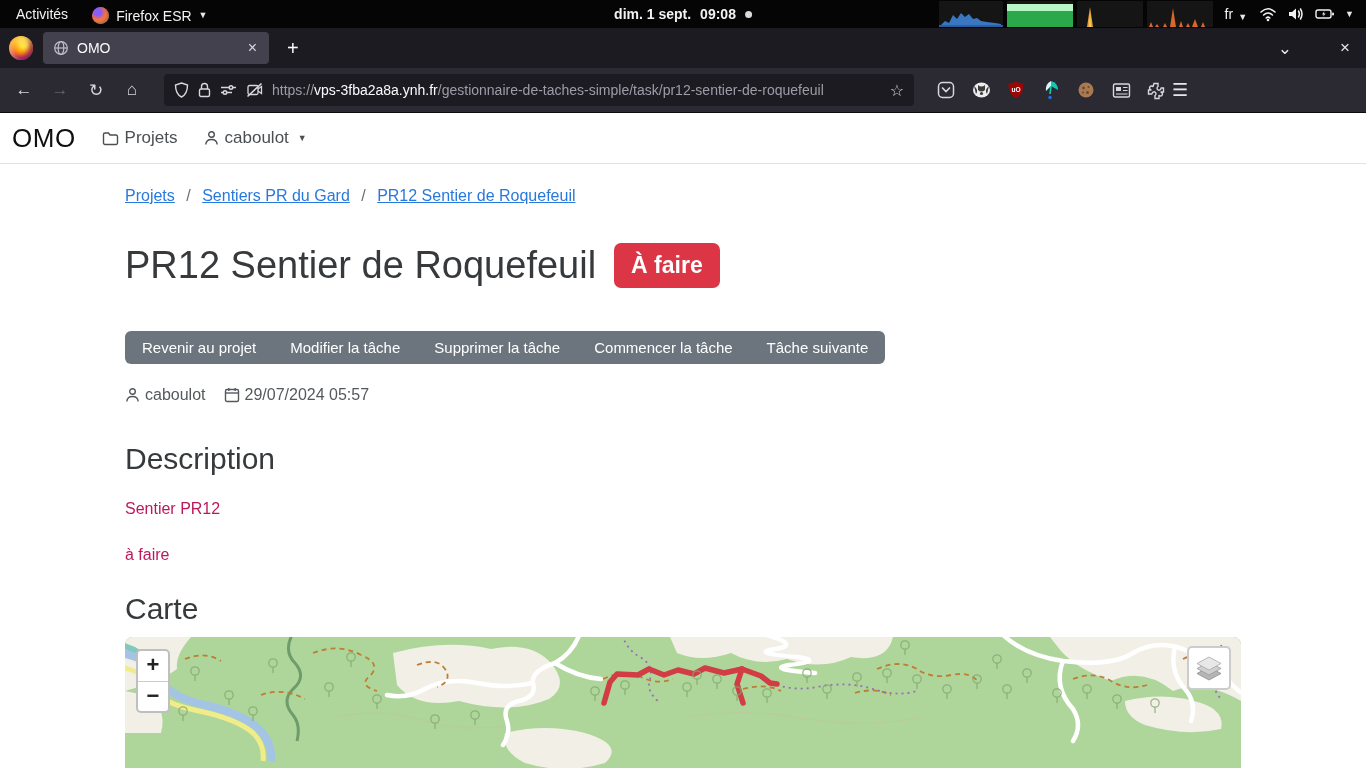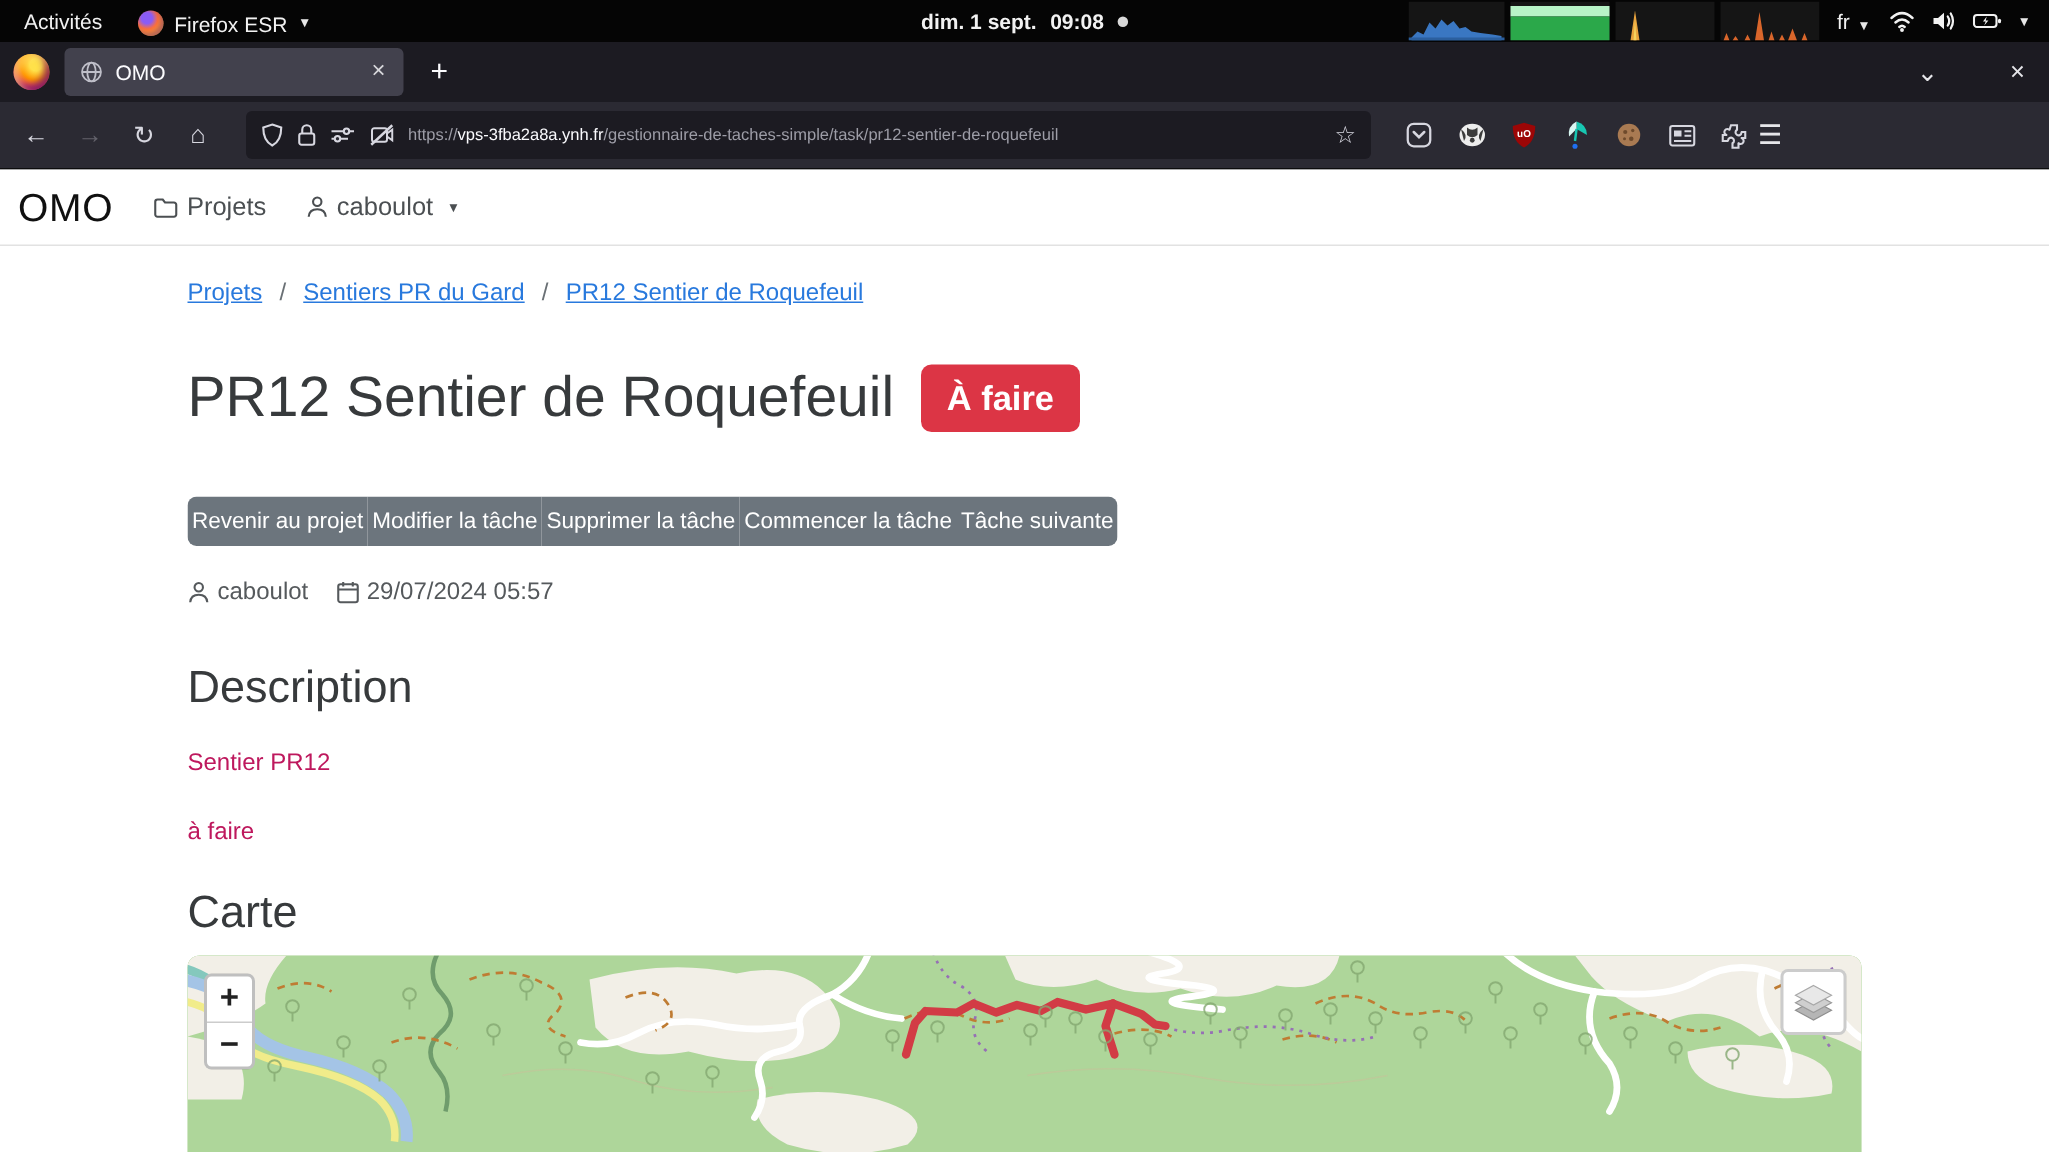--- a/index.html
+++ b/index.html
@@ -31,21 +31,21 @@
   .tab-chevron { font-size:17px; }
   .win-close { font-size:17px; }
 
   
   .ff-toolbar { height:45px; background:#2b2a33; display:flex; align-items:center; border-bottom:1px solid #0c0c0d; color:#d7d7e0; }
   .nav-btn { width:32px; text-align:center; font-size:17px; margin-left:4px; }
   .nav-btn.first { margin-left:8px; }
   .nav-btn.disabled { color:#63626b; }
   .urlbar { height:32px; width:750px; margin-left:16px; background:#1c1b22; border-radius:4px; display:flex; align-items:center; padding:0 10px; gap:9px; }
   .urlbar svg { flex:0 0 auto; }
-  .url-text { flex:1; font-size:11px; white-space:nowrap; overflow:hidden; }
+  .url-text { flex:1; font-size:14px; white-space:nowrap; overflow:hidden; }
   .url-dim { color:#9d9da7; }
   .url-domain { color:#fbfbfe; }
   .url-star { color:#d7d7e0; font-size:16px; }
   .ext-area { display:flex; align-items:center; gap:15px; margin-left:22px; }
   .ext-ico { width:20px; height:20px; display:flex; align-items:center; justify-content:center; }
   .hamburger { font-size:18px; margin:0 14px 0 6px; color:#e6e6ea; }
 
   
   .webpage { background:#fff; height:655px; }
   .app-navbar { height:51px; display:flex; align-items:center; padding:0 12px; border-bottom:1px solid #e2e2e2; gap:26px; }
@@ -58,21 +58,21 @@
 
   .breadcrumb { margin-top:23px; font-size:16px; color:#6a7075; }
   .breadcrumb a { color:#2879dd; text-decoration:underline; }
   .bc-sep { margin:0 7px; color:#6a7075; }
 
   .title-row { margin-top:38px; display:flex; align-items:center; gap:18px; }
   h1.page-title { font-size:38px; font-weight:400; color:#373a3c; line-height:1.15; }
   .status-badge { background:#dc3545; color:#fff; font-size:23px; font-weight:700; padding:11px 17px; border-radius:7px; line-height:1; }
 
   .action-bar { margin-top:43px; display:inline-flex; border-radius:6px; overflow:hidden; }
-  .action-bar button { background:#6c757d; border:none; color:#fff; font-size:15px; padding:8px 3px; font-family:inherit; cursor:pointer; }
+  .action-bar button { background:#6c757d; border:none; color:#fff; font-size:15px; padding:8px 17px; font-family:inherit; cursor:pointer; }
 
   .task-meta { margin-top:22px; display:flex; align-items:center; gap:18px; color:#55595c; font-size:16px; }
   .meta-item { display:flex; align-items:center; gap:5px; }
 
   h2.section { font-weight:400; color:#373a3c; font-size:30px; line-height:36px; }
   .desc-head { margin-top:37px; }
   .desc-text { margin-top:22px; color:#be185d; font-size:16px; line-height:19px; }
   .desc-text p { margin-bottom:27px; }
   .map-head { margin-top:6px; }
 

